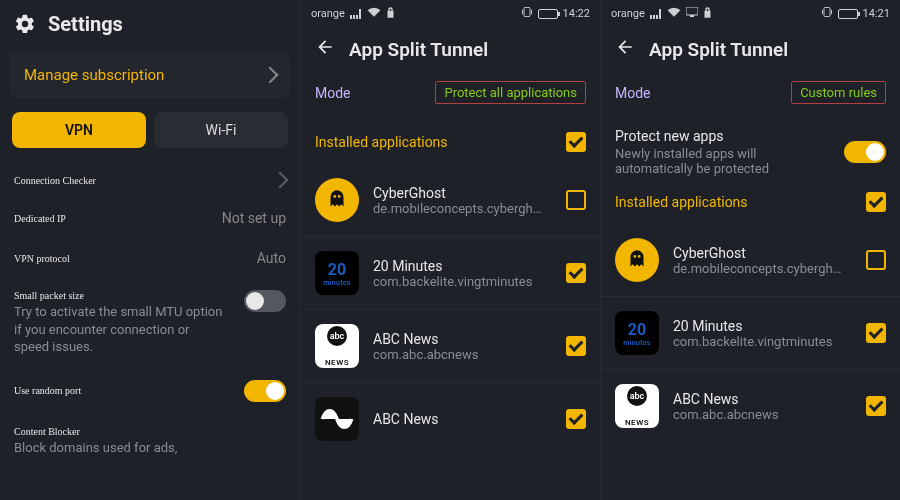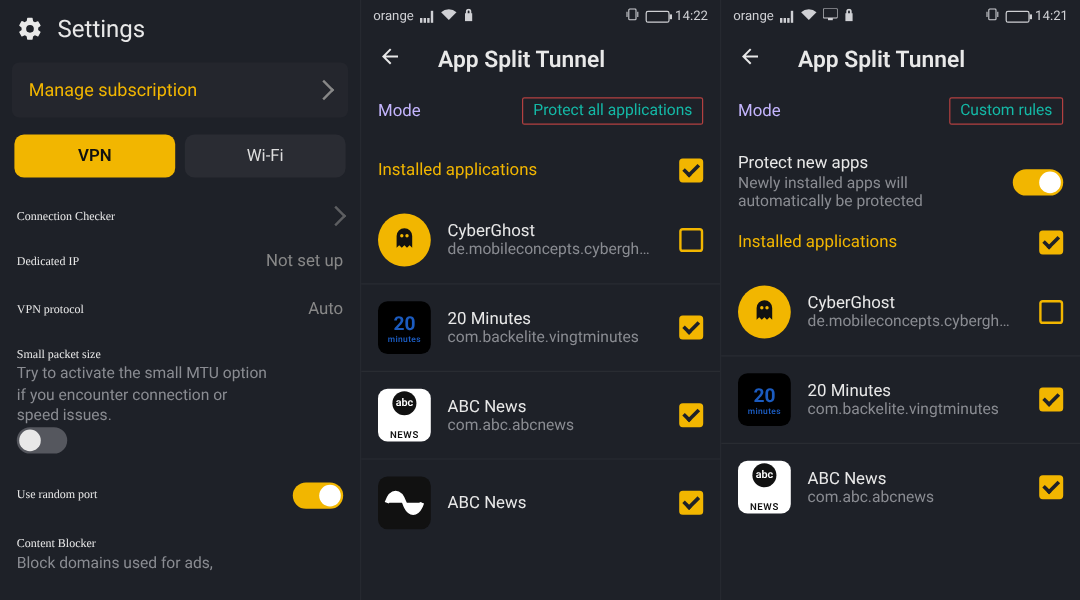--- a/index.html
+++ b/index.html
@@ -10,21 +10,21 @@
     color: #e8e8e8;
     display: flex;
     overflow: hidden;
   }
   .panel { width: 300px; height: 500px; position: relative; overflow: hidden; background:#1e2128; }
   .panel + .panel { border-left: 1px solid rgba(255,255,255,0.04); }
 
   
   .settings-header { display:flex; align-items:center; gap:12px; padding:12px 14px; }
   .gear { width:22px; height:22px; fill:#e8e8e8; }
-  .settings-title { font-size:20px; font-weight:400; }
+  .settings-title { font-size:20px; font-weight:700; }
 
   .subscription-row {
     display:flex; align-items:center; justify-content:space-between;
     padding:14px 14px; background:#24262d;
     margin:4px 10px 14px; border-radius:6px;
   }
   .subscription-row .label { color:#f2b600; font-size:15px; }
   .chev { width:12px; height:12px; border-right:2px solid #888; border-top:2px solid #888; transform:rotate(45deg); }
 
   .tabs { display:flex; gap:8px; padding:0 12px 14px; }
@@ -32,21 +32,21 @@
   .tab.active { background:#f2b600; color:#111; font-weight:600; }
 
   .list-item {
     display:flex; align-items:center; justify-content:space-between;
     padding:12px 14px; position:relative;
   }
   .list-item .chev { opacity:.6; }
   .list-item .right-text { color:#888; font-size:14px; }
   .list-item .name { font-size:10px;font-family:Liberation Serif, serif; }
   .list-item .desc { font-size:13px; color:#8a8c92; line-height:1.35; margin-top:2px; max-width:210px; }
-  .list-item.col { flex-direction:column; align-items:flex-start; }
+  .list-item.col { align-items:flex-start; }
 
   .toggle { width:42px; height:22px; border-radius:11px; background:#55575e; position:relative; flex-shrink:0; }
   .toggle .knob { width:18px; height:18px; border-radius:50%; background:#e8e8e8; position:absolute; top:2px; left:2px; }
   .toggle.on { background:#f2b600; }
   .toggle.on .knob { left:22px; background:#fff; }
 
   
   .status-bar {
     display:flex; justify-content:space-between; align-items:center;
     padding:6px 10px 2px; font-size:11px; color:#cfd0d4;
@@ -60,25 +60,25 @@
   .s-wifi svg { width:14px; height:10px; }
   .s-lock svg { width:9px; height:11px; }
   .s-vib svg { width:12px; height:12px; }
   .s-batt { width:20px; height:10px; border:1px solid #cfd0d4; border-radius:2px; position:relative; }
   .s-batt::after { content:''; position:absolute; right:-3px; top:2px; width:2px; height:4px; background:#cfd0d4; }
   .s-batt .fill { height:100%; width:80%; background:#cfd0d4; }
 
   
   .app-header { display:flex; align-items:center; gap:14px; padding:14px 14px 18px; }
   .back-arrow svg { width:20px; height:20px; fill:#e8e8e8; }
-  .app-title { font-size:19px; font-weight:600;margin-left:16px; }
+  .app-title { font-size:19px; font-weight:600; }
 
   .mode-row { display:flex; align-items:center; justify-content:space-between; padding:2px 14px 16px; }
   .mode-row .label { font-size:14px; color:#c4b5fd; }
-  .mode-value { border:1px solid #b34040; color:#14b8a6; font-size:13px; padding:3px 8px; border-radius:2px; }
+  .mode-value { border:1px solid #b34040; color:#84cc16; font-size:13px; padding:3px 8px; border-radius:2px; }
 
   .section-row { display:flex; align-items:center; justify-content:space-between; padding:12px 14px; }
   .section-row .accent { color:#f2b600; font-size:14px; }
 
   .checkbox { width:20px; height:20px; border:2px solid #f2b600; border-radius:3px; position:relative; flex-shrink:0; }
   .checkbox.checked { background:#f2b600; }
   .checkbox.checked::after { content:''; position:absolute; left:4px; top:0px; width:5px; height:10px; border:solid #1e2128; border-width:0 3px 3px 0; transform:rotate(45deg); }
 
   .app-row { display:flex; align-items:center; gap:14px; padding:14px 14px; border-bottom:1px solid rgba(255,255,255,0.05); }
   .app-row:last-child { border-bottom:none; }

